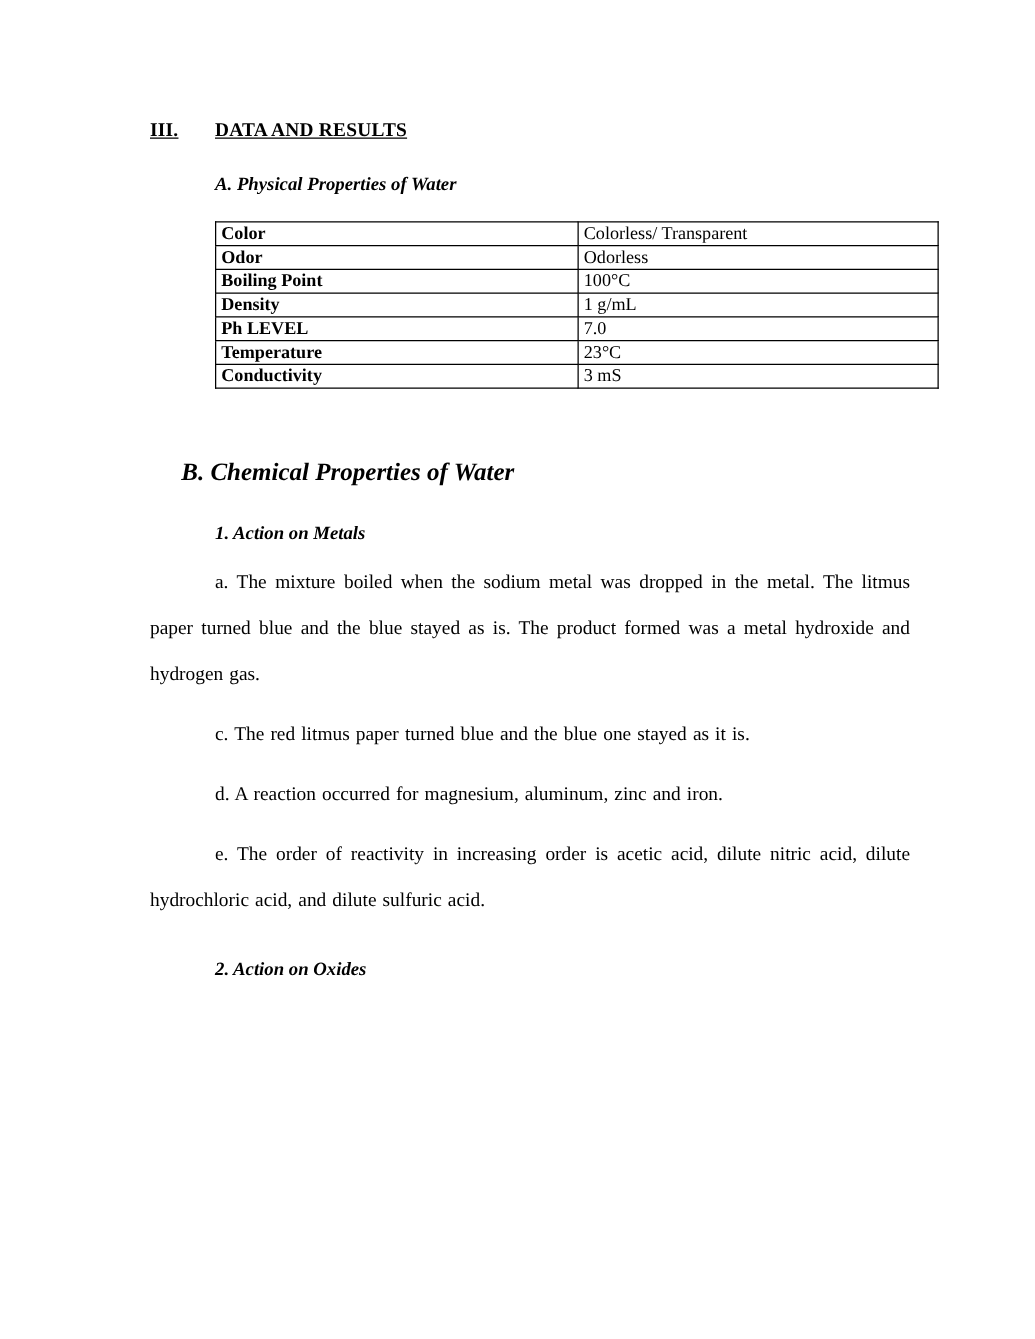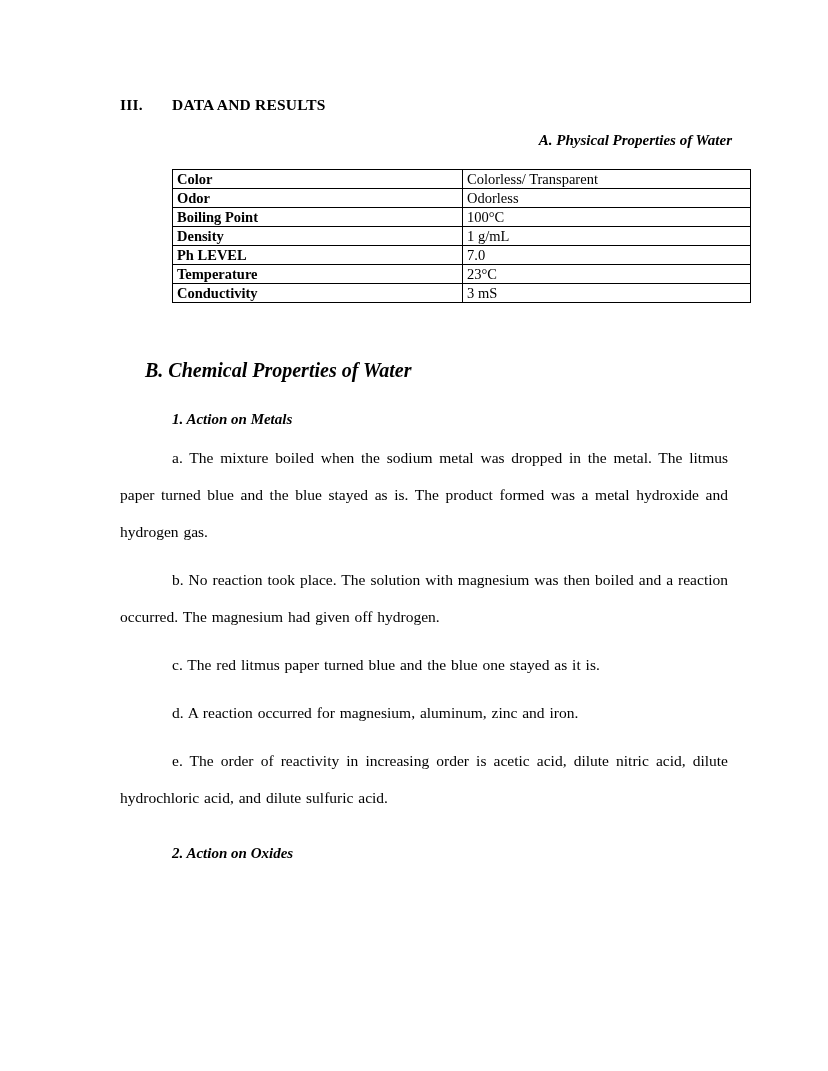--- a/index.html
+++ b/index.html
@@ -18,33 +18,33 @@
     box-sizing: border-box;
     width: 828px;
     height: 1071px;
     padding: 96px 96px 40px 120px;
   }
   
   .main-heading {
     display: flex;
     font-size: 15.5px;
     font-weight: bold;
-    margin: 0 0 18px 0;
+    margin: 0 0 26px 0;
     letter-spacing: 0.2px;
+    text-decoration: underline;
   }
   .main-heading .num {
     display: inline-block;
     width: 52px;
   }
   .sub-a {
     font-size: 15px;
     font-weight: bold;
     font-style: italic;
     margin: 0 0 20px 52px;
-    text-align: right;
   }
   table.props {
     border-collapse: collapse;
     margin-left: 52px;
     width: 560px;
     table-layout: fixed;
   }
   table.props td {
     border: 1px solid #000000;
     font-size: 14.5px;
@@ -125,20 +125,19 @@
         <td class="val">3 mS</td>
       </tr>
     </tbody>
   </table>
 
   <div class="sub-b">B. Chemical Properties of Water</div>
 
   <div class="sub-num">1. Action on Metals</div>
 
   <p class="para">a. The mixture boiled when the sodium metal was dropped in the metal. The litmus paper turned blue and the blue stayed as is. The product formed was a metal hydroxide and hydrogen gas.</p>
-  <p class="para">b. No reaction took place. The solution with magnesium was then boiled and a reaction occurred. The magnesium had given off hydrogen.</p>
   <p class="para">c. The red litmus paper turned blue and the blue one stayed as it is.</p>
   <p class="para">d. A reaction occurred for magnesium, aluminum, zinc and iron.</p>
   <p class="para">e. The order of reactivity in increasing order is acetic acid, dilute nitric acid, dilute hydrochloric acid, and dilute sulfuric acid.</p>
 
   <div class="sub-num">2. Action on Oxides</div>
 
 </div>
 
 </body></html>

